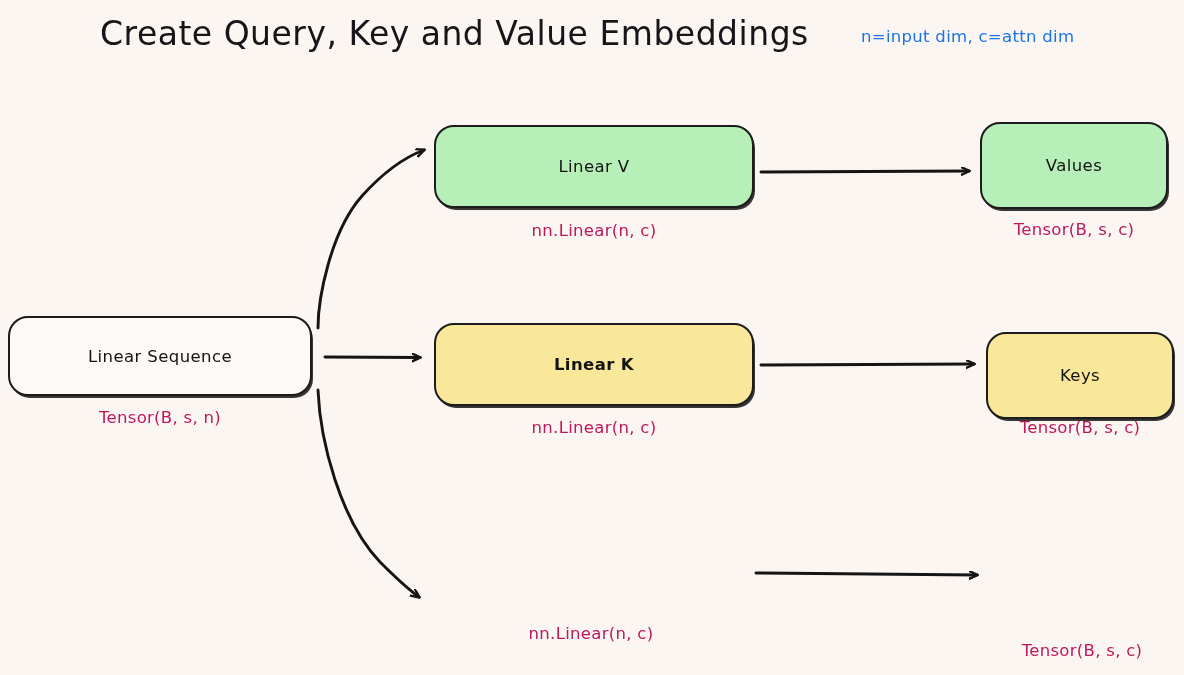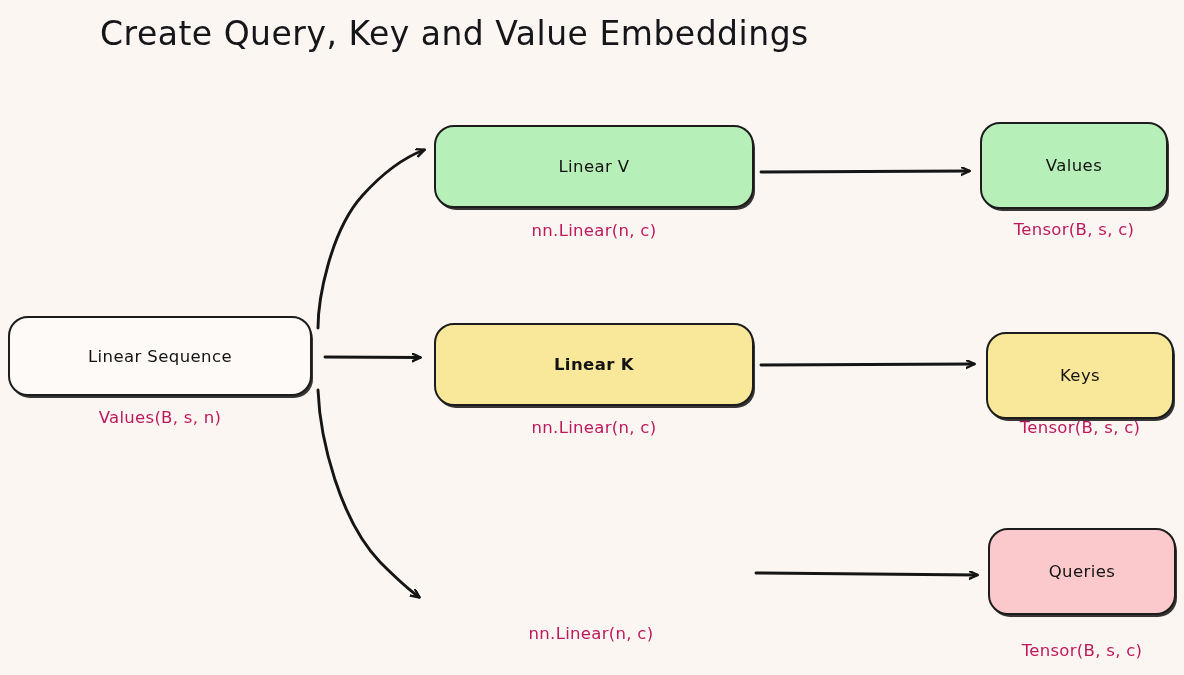--- a/index.html
+++ b/index.html
@@ -90,20 +90,21 @@
   #cap-values     { left: 980px; top: 220px; width: 188px; }
   #cap-keys       { left: 986px; top: 418px; width: 188px; }
   #cap-queries    { left: 988px; top: 641px; width: 188px; }
 </style>
 </head>
 <body>
 
 <div id="canvas">
 
   <div id="title">Create Query, Key and Value Embeddings</div>
+  <div id="subtitle">n=input dim, c=attn dim</div>
 
   <svg class="svg-layer" viewBox="0 0 1184 675">
     <defs>
       <marker id="ah" markerWidth="11" markerHeight="11" refX="8.4" refY="4.2" orient="auto" markerUnits="userSpaceOnUse">
         <path d="M0.6,0.3 L9.2,4.2 L0.6,8.1" fill="none" stroke="#151515" stroke-width="2.4" stroke-linecap="round" stroke-linejoin="round"></path>
       </marker>
     </defs>
 
     <g>
       <path d="M318,328 C318,300 330,232 362,196 C388,167 408,156 424,150" fill="none" stroke="#151515" stroke-width="2.9" stroke-linecap="round" marker-end="url(#ah)"></path>
@@ -126,21 +127,21 @@
     </g>
 
     <g>
       <path d="M756,573 L977,575" fill="none" stroke="#151515" stroke-width="2.9" stroke-linecap="round" marker-end="url(#ah)"></path>
     </g>
   </svg>
 
   <div class="node" id="node-input">
     <span class="node-label">Linear Sequence</span>
   </div>
-  <div class="caption" id="cap-input">Values(B, s, n)</div>
+  <div class="caption" id="cap-input">Tensor(B, s, n)</div>
 
   <div class="node" id="node-linear-v">
     <span class="node-label">Linear V</span>
   </div>
   <div class="caption" id="cap-linear-v">nn.Linear(n, c)</div>
 
   <div class="node" id="node-linear-k">
     <span class="node-label">Linear K</span>
   </div>
   <div class="caption" id="cap-linear-k">nn.Linear(n, c)</div>
@@ -150,18 +151,15 @@
   <div class="node" id="node-values">
     <span class="node-label">Values</span>
   </div>
   <div class="caption" id="cap-values">Tensor(B, s, c)</div>
 
   <div class="node" id="node-keys">
     <span class="node-label">Keys</span>
   </div>
   <div class="caption" id="cap-keys">Tensor(B, s, c)</div>
 
-  <div class="node" id="node-queries">
-    <span class="node-label">Queries</span>
-  </div>
   <div class="caption" id="cap-queries">Tensor(B, s, c)</div>
 
 </div>
 
 </body></html>

